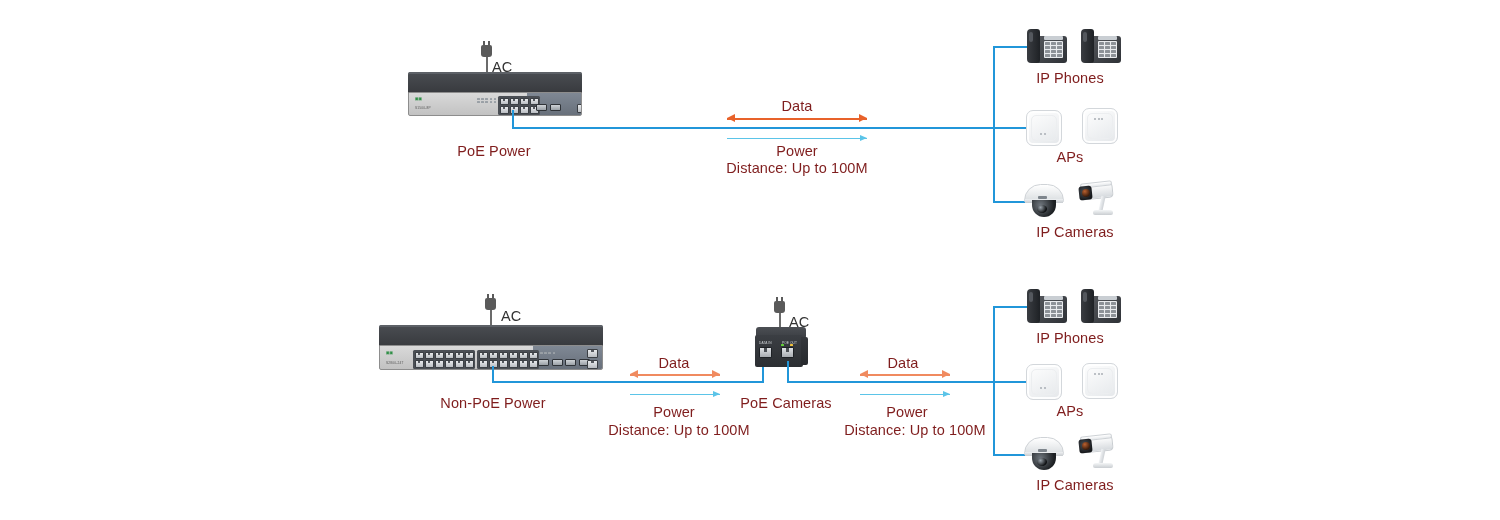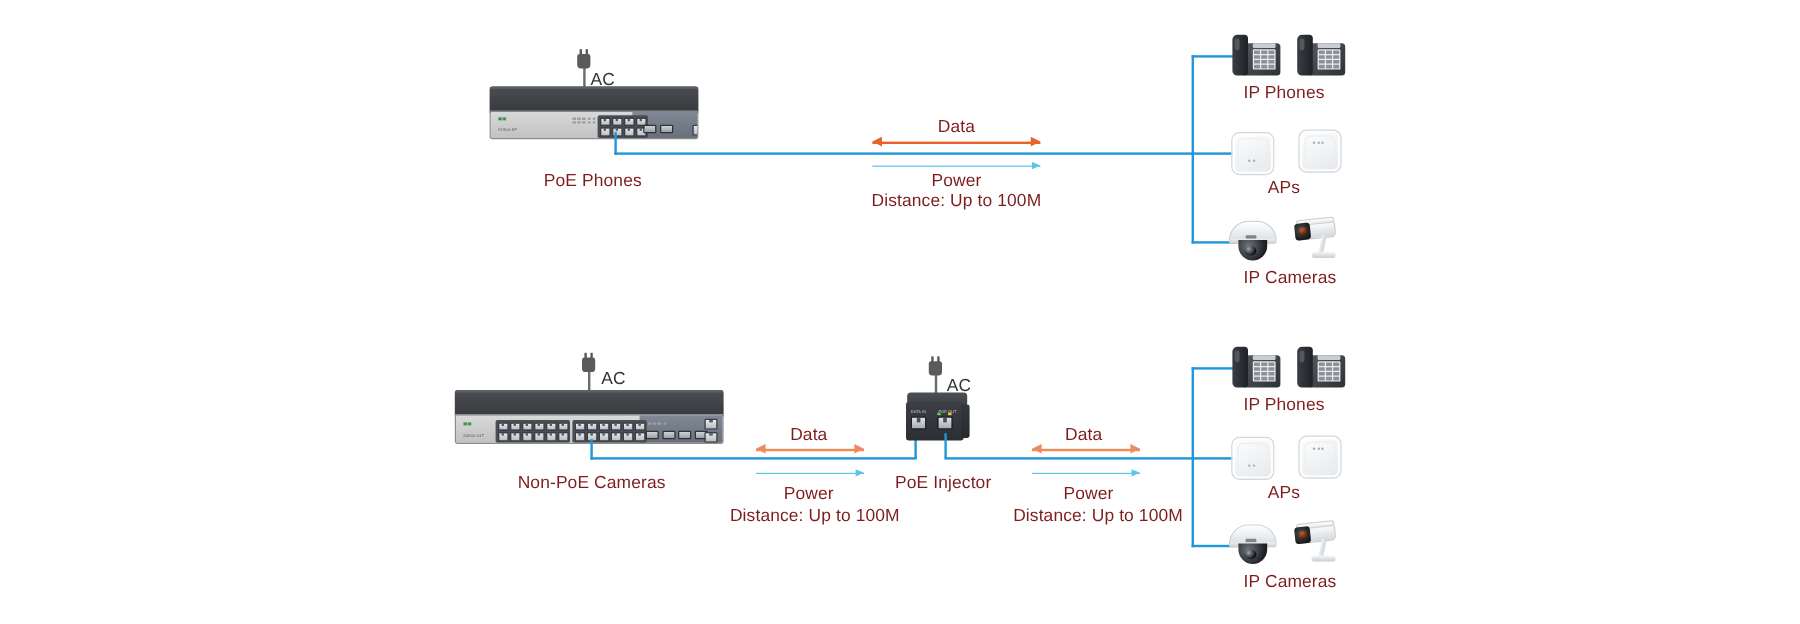--- a/index.html
+++ b/index.html
@@ -450,21 +450,21 @@
             <span class="port"></span>
         </div>
       </div>
       <div class="sfprow" style="left:127px; top:11px;">
         <span class="sfp"></span>
           <span class="sfp"></span>
       </div>
       <div class="port" style="position:absolute; left:168px; top:11px; width:11px; height:9px;"></div>
     </div>
   </div>
-  <div class="lbl ctr" style="left:494px; top:142px;">PoE Phones</div>
+  <div class="lbl ctr" style="left:494px; top:142px;">PoE Power</div>
 
   <div class="wire v" style="left:512px; top:110px; height:19px;"></div>
   <div class="wire h" style="left:512px; top:127px; width:483px;"></div>
 
   <div class="wire v" style="left:993px; top:46px; height:157px;"></div>
   <div class="wire h" style="left:993px; top:46px; width:37px;"></div>
   <div class="wire h" style="left:993px; top:127px; width:37px;"></div>
   <div class="wire h" style="left:993px; top:201px; width:37px;"></div>
 
   <div class="arrow-wrap" style="left:727px; top:118px; width:140px; color:#e8622a;">
@@ -620,42 +620,42 @@
       <div class="sfprow" style="left:158px; top:13px;">
         <span class="sfp"></span>
           <span class="sfp"></span>
           <span class="sfp"></span>
           <span class="sfp"></span>
       </div>
       <div class="port" style="position:absolute; left:207px; top:3px; width:11px; height:9px;"></div>
       <div class="port" style="position:absolute; left:207px; top:14px; width:11px; height:9px;"></div>
     </div>
   </div>
-  <div class="lbl ctr" style="left:493px; top:394px;">Non-PoE Cameras</div>
+  <div class="lbl ctr" style="left:493px; top:394px;">Non-PoE Power</div>
 
   <div class="wire v" style="left:492px; top:366px; height:17px;"></div>
   <div class="wire h" style="left:492px; top:381px; width:272px;"></div>
   <div class="wire v" style="left:762px; top:361px; height:21px;"></div>
 
   <div class="cord" style="left:779px; top:311px; height:22px;"></div>
   <div class="plug" style="left:774px; top:301px;"></div>
   <div class="lbl ac-lbl" style="left:789px; top:313px;">AC</div>
 
   <div class="inj" style="left:752px; top:327px; width:58px; height:44px;">
     <div class="inj-top" style="left:4px; top:0; width:50px; height:12px;"></div>
     <div class="inj-face" style="left:3px; top:8px; width:48px; height:32px;"></div>
     <div class="inj-side" style="left:49px; top:10px; width:7px; height:28px; border-radius:0 2px 2px 0;"></div>
     <div class="inj-cap" style="left:7px; top:14px;">DATA IN</div>
     <div class="inj-cap" style="left:30px; top:14px;">POE OUT</div>
     <div class="inj-port" style="left:7px; top:20px;"></div>
     <div class="inj-port" style="left:29px; top:20px;"></div>
     <div class="inj-led" style="left:29px; top:17px; background:#63d13a;"></div>
     <div class="inj-led" style="left:38px; top:17px; background:#f2c23c;"></div>
   </div>
-  <div class="lbl ctr" style="left:786px; top:394px;">PoE Injector</div>
+  <div class="lbl ctr" style="left:786px; top:394px;">PoE Cameras</div>
 
   <div class="wire v" style="left:787px; top:361px; height:21px;"></div>
   <div class="wire h" style="left:787px; top:381px; width:208px;"></div>
 
   <div class="wire v" style="left:993px; top:306px; height:150px;"></div>
   <div class="wire h" style="left:993px; top:306px; width:37px;"></div>
   <div class="wire h" style="left:993px; top:381px; width:37px;"></div>
   <div class="wire h" style="left:993px; top:454px; width:37px;"></div>
 
   <div class="arrow-wrap" style="left:630px; top:374px; width:90px; color:#f08a5f;">

